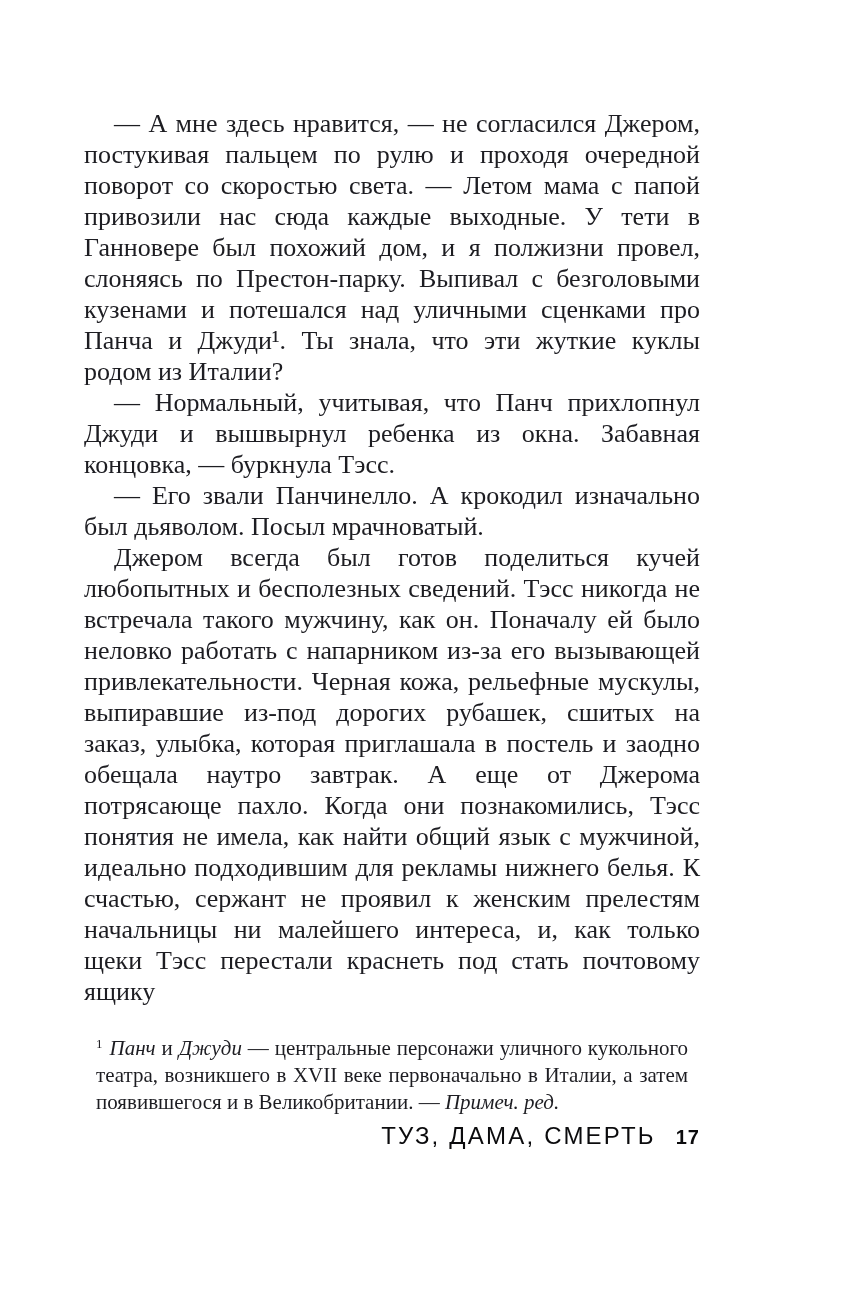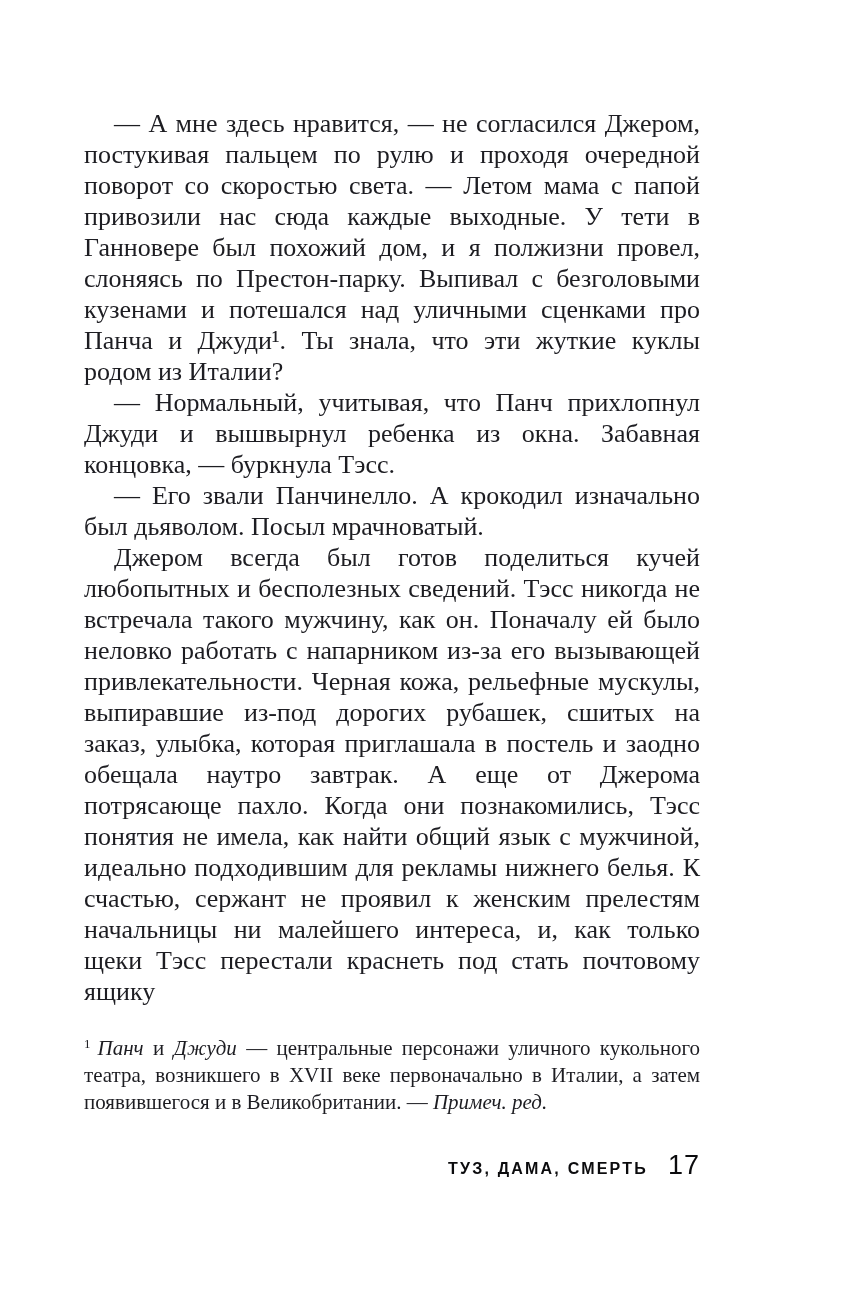--- a/index.html
+++ b/index.html
@@ -27,21 +27,21 @@
     line-height: 31px;
     text-align: justify;
     hyphens: auto;
     -webkit-hyphens: auto;
   }
   .text-block p.para {
     margin: 0;
     text-indent: 30px;
   }
   .footnote {
-    margin: 0;
+    margin: 12px;
     margin-top: 28px;
     font-size: 21px;
     line-height: 27px;
     text-align: justify;
     hyphens: auto;
     -webkit-hyphens: auto;
   }
   .fn-marker {
     font-size: 13px;
     line-height: 0;
@@ -55,29 +55,28 @@
     top: 1122px;
     right: 156px;
     display: flex;
     align-items: baseline;
     gap: 20px;
     font-family: "Liberation Sans", "DejaVu Sans", sans-serif;
     color: #0b0b0d;
     white-space: nowrap;
   }
   .running-title {
-    font-size: 16px;
+    font-size: 24px;
     letter-spacing: 2.2px;
-    font-weight: 700;
+    font-weight: 400;
   }
   .page-number {
-    font-size: 27px;
-    font-weight: 400;
+    font-size: 20px;
+    font-weight: 700;
     letter-spacing: 1px;
-    margin-top: 28px;
   }
 </style>
 </head>
 <body>
 
 <div class="page">
   <div class="content">
     <main class="text-block">
         <p class="para">—  А мне здесь нравится, — не согласился Джером, постукивая пальцем по рулю и проходя очередной поворот со скоростью света. — Летом мама с папой привозили нас сюда каждые выходные. У тети в Ганновере был похожий дом, и я полжизни провел, слоняясь по Престон-парку. Выпивал с безголовыми кузенами и потешался над уличными сценками про Панча и Джуди¹. Ты знала, что эти жуткие куклы родом из Италии?</p>
         <p class="para">—  Нормальный, учитывая, что Панч прихлопнул Джуди и вышвырнул ребенка из окна. Забавная концовка, — буркнула Тэсс.</p>

